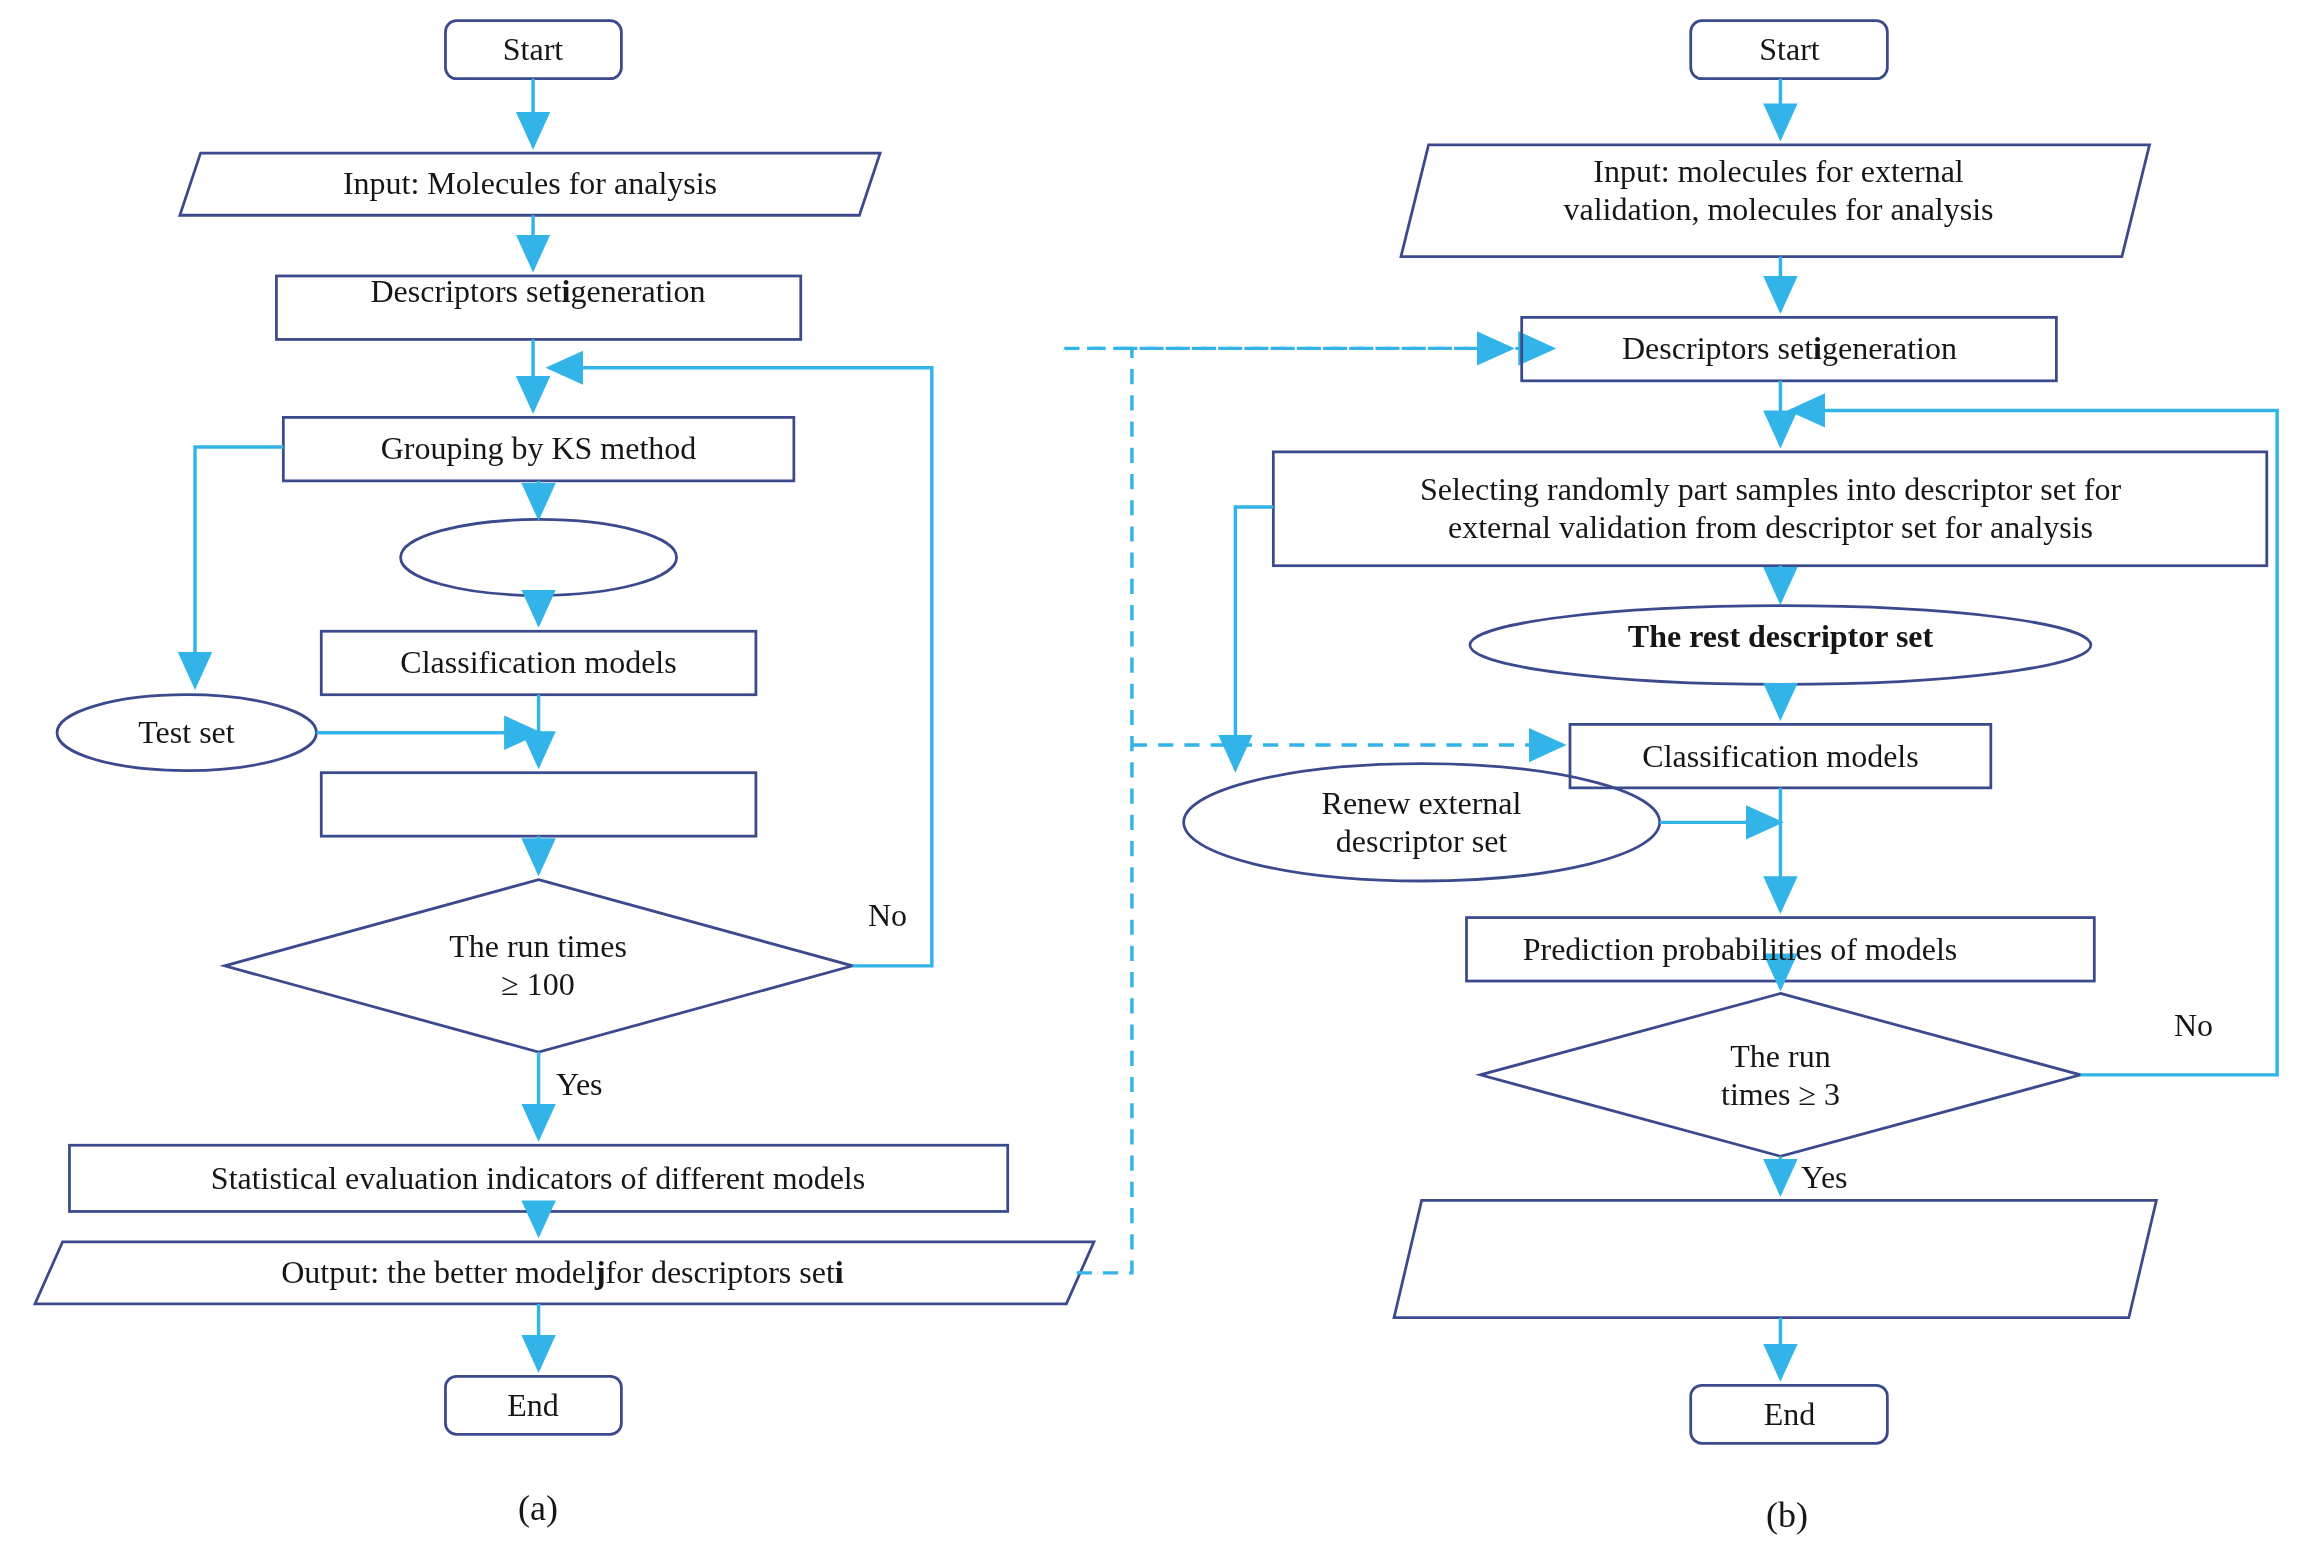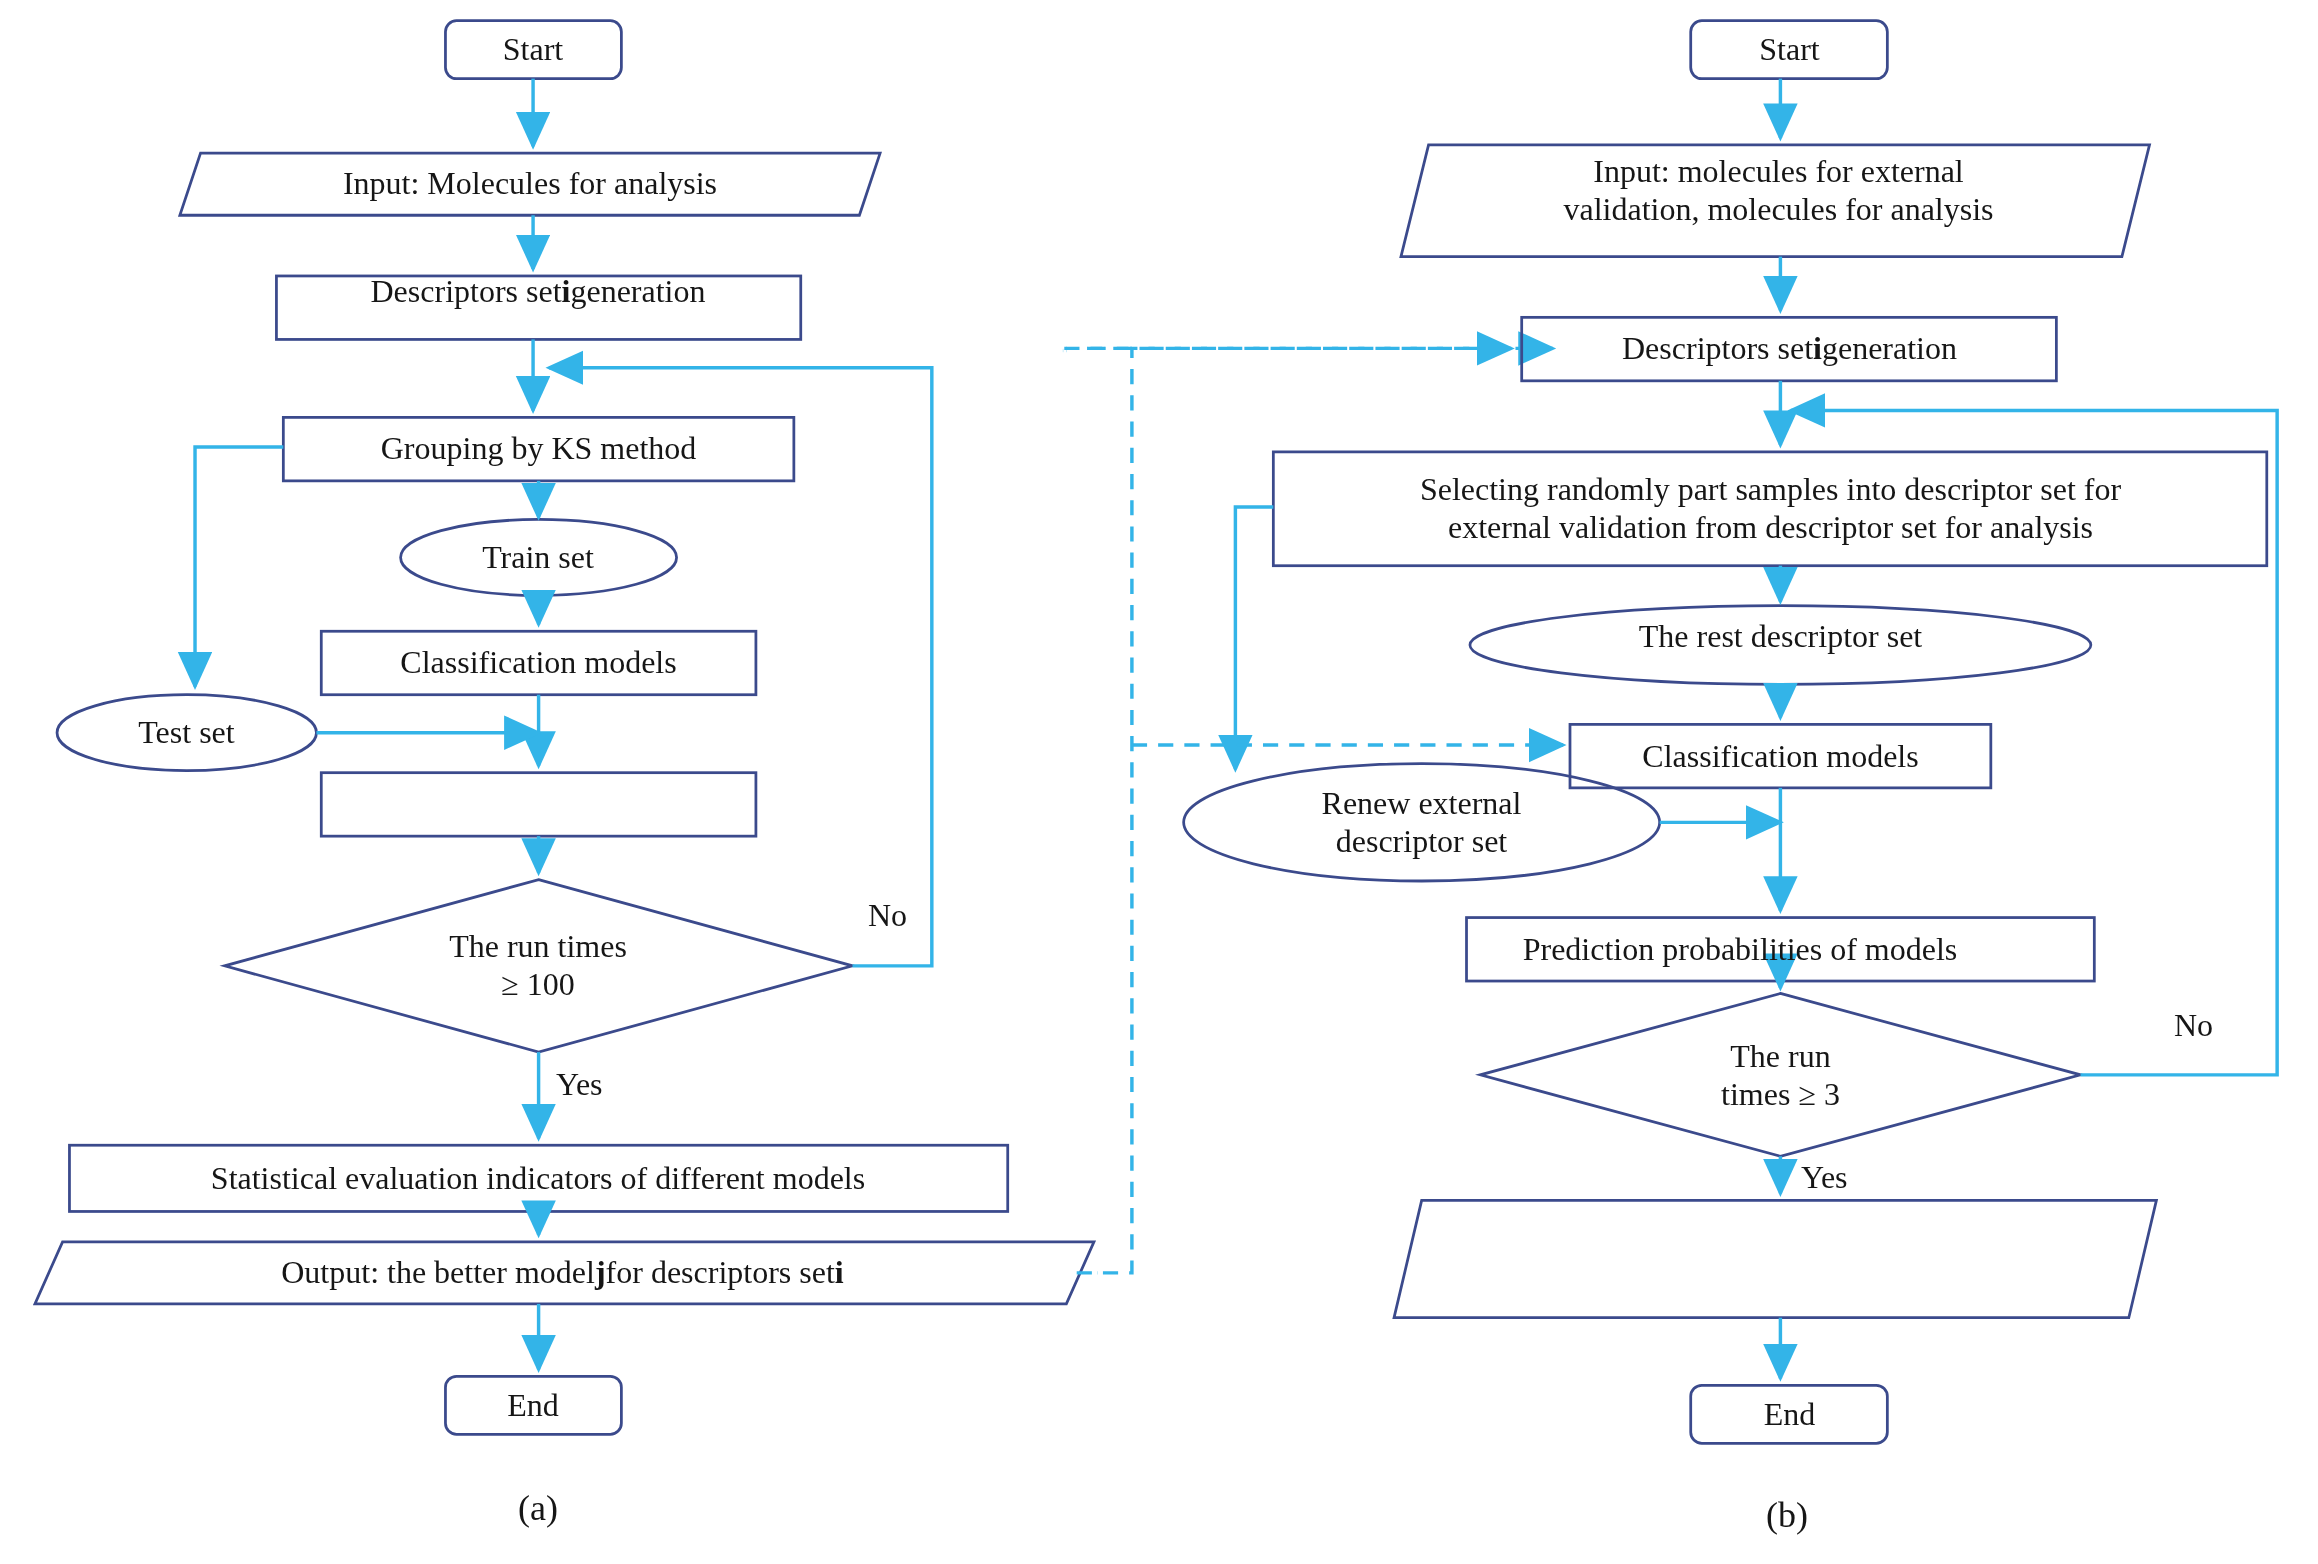--- a/index.html
+++ b/index.html
@@ -177,21 +177,20 @@
   </svg>
 
   <div class="nodeText" style="left:445px; top:21px; width:176px; height:58px;">Start</div>
 
   <div class="nodeText" style="left:190px; top:153px; width:680px; height:62px;">Input: Molecules for analysis</div>
 
   <div class="nodeText" style="left:276px; top:264px; width:524px; height:55px;">Descriptors set <b>i</b> generation</div>
 
   <div class="nodeText" style="left:283px; top:417px; width:511px; height:63px;">Grouping by KS method</div>
 
-  <div class="nodeText" style="left:400px; top:520px; width:276px; height:76px;">Train set</div>
 
   <div class="nodeText" style="left:321px; top:631px; width:435px; height:63px;">Classification models</div>
 
   <div class="nodeText" style="left:57px; top:695px; width:259px; height:76px;">Test set</div>
 
 
   <div class="nodeText" style="left:345px; top:911px; width:386px; height:110px;">The run times
 ≥ 100</div>
 
   <div class="nodeText" style="left:69px; top:1146px; width:938px; height:66px;">Statistical evaluation indicators of different models</div>
@@ -208,21 +207,21 @@
   <div class="nodeText" style="left:1691px; top:21px; width:197px; height:58px;">Start</div>
 
   <div class="nodeText" style="left:1418px; top:146px; width:721px; height:89px;">Input: molecules for external
 validation, molecules for analysis</div>
 
   <div class="nodeText" style="left:1522px; top:317px; width:535px; height:63px;">Descriptors set <b>i</b> generation</div>
 
   <div class="nodeText" style="left:1284px; top:452px; width:973px; height:114px;">Selecting randomly part samples into descriptor set for
 external validation from descriptor set for analysis</div>
 
-  <div class="nodeText" style="left:1470px; top:607px; width:621px; height:60px;">The rest descriptor set</div>
+  <div class="nodeText" style="left:1470px; top:607px; width:621px; height:60px;font-weight:bold;">The rest descriptor set</div>
 
   <div class="nodeText" style="left:1570px; top:725px; width:421px; height:63px;">Classification models</div>
 
   <div class="nodeText" style="left:1235px; top:776px; width:373px; height:93px;">Renew external
 descriptor set</div>
 
   <div class="nodeText" style="left:1466px; top:918px; width:548px; height:63px;">Prediction probabilities of models</div>
 
   <div class="nodeText" style="left:1608px; top:1021px; width:345px; height:109px;">The run
 times ≥ 3</div>

